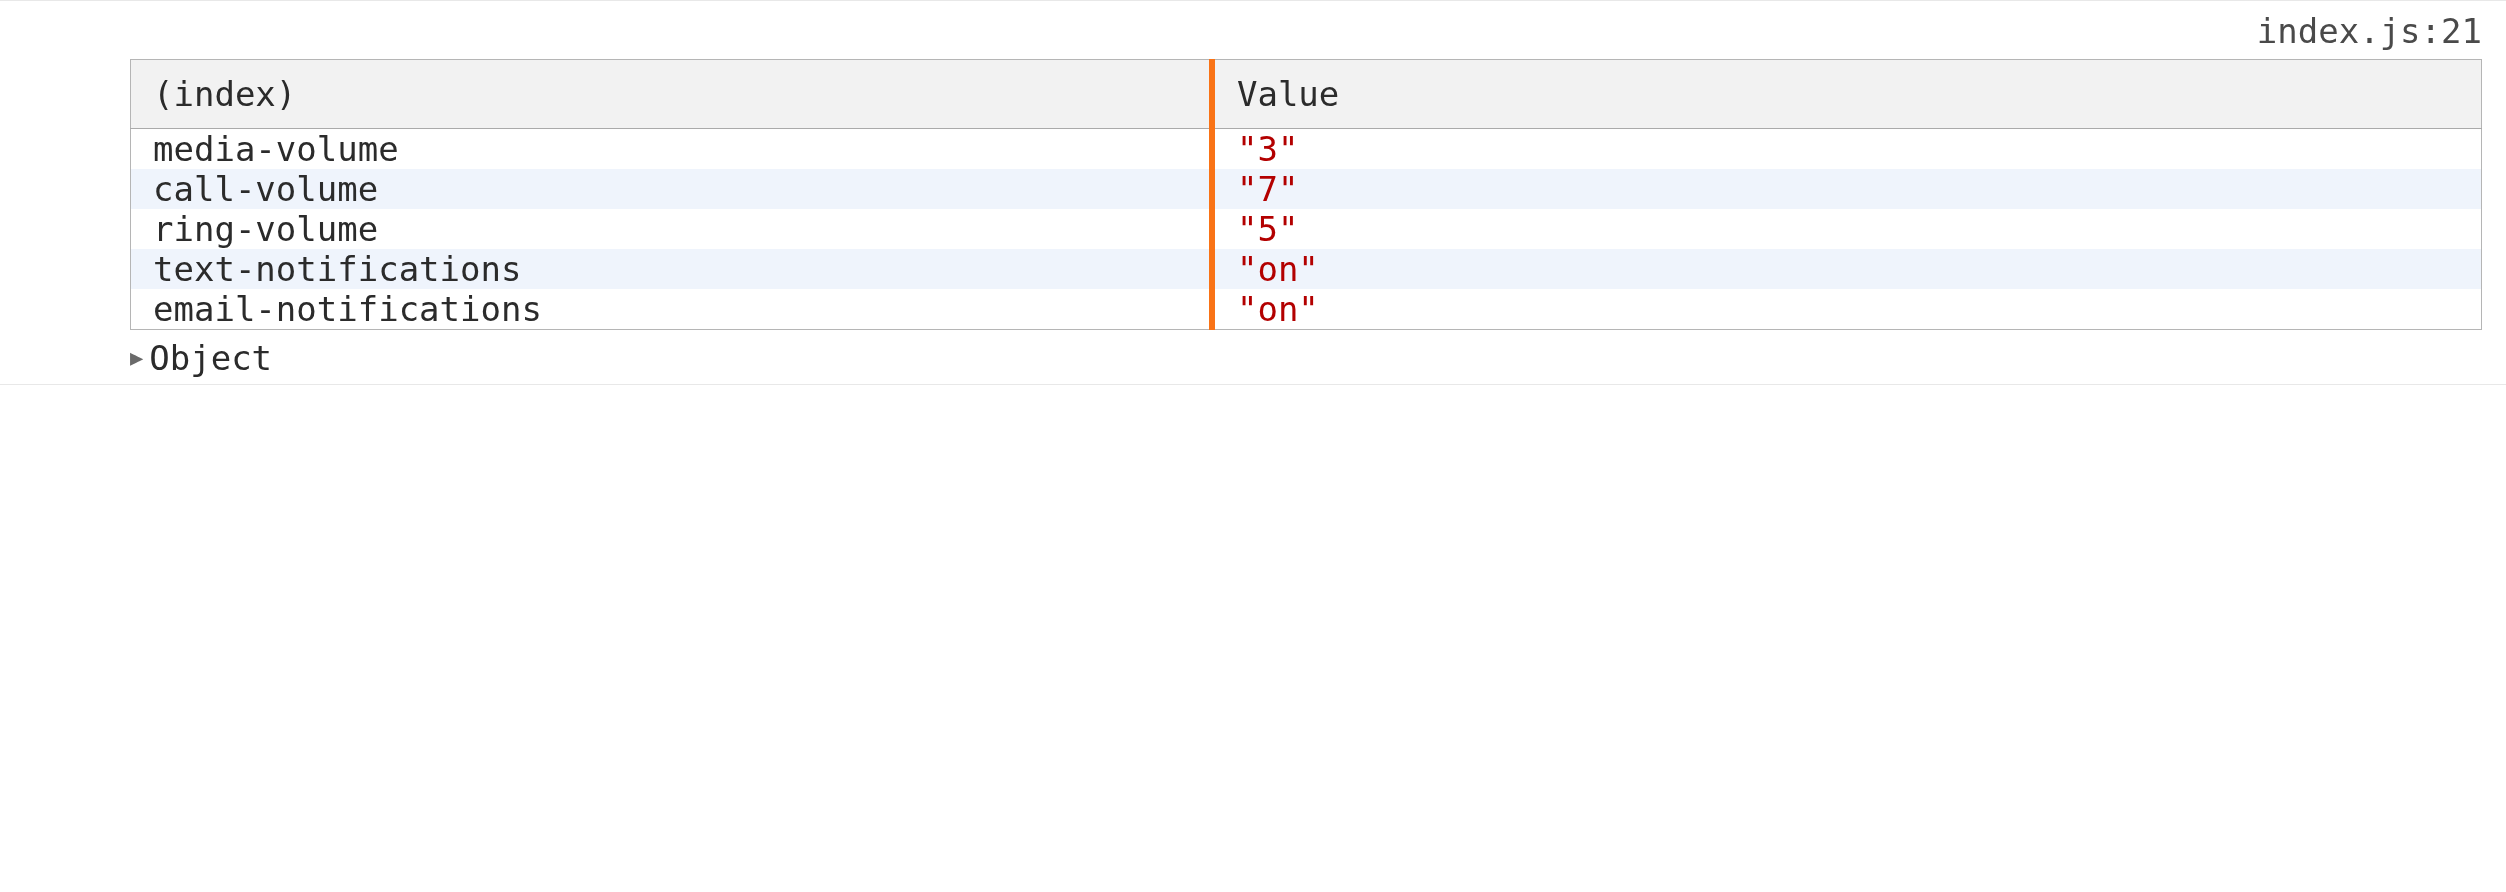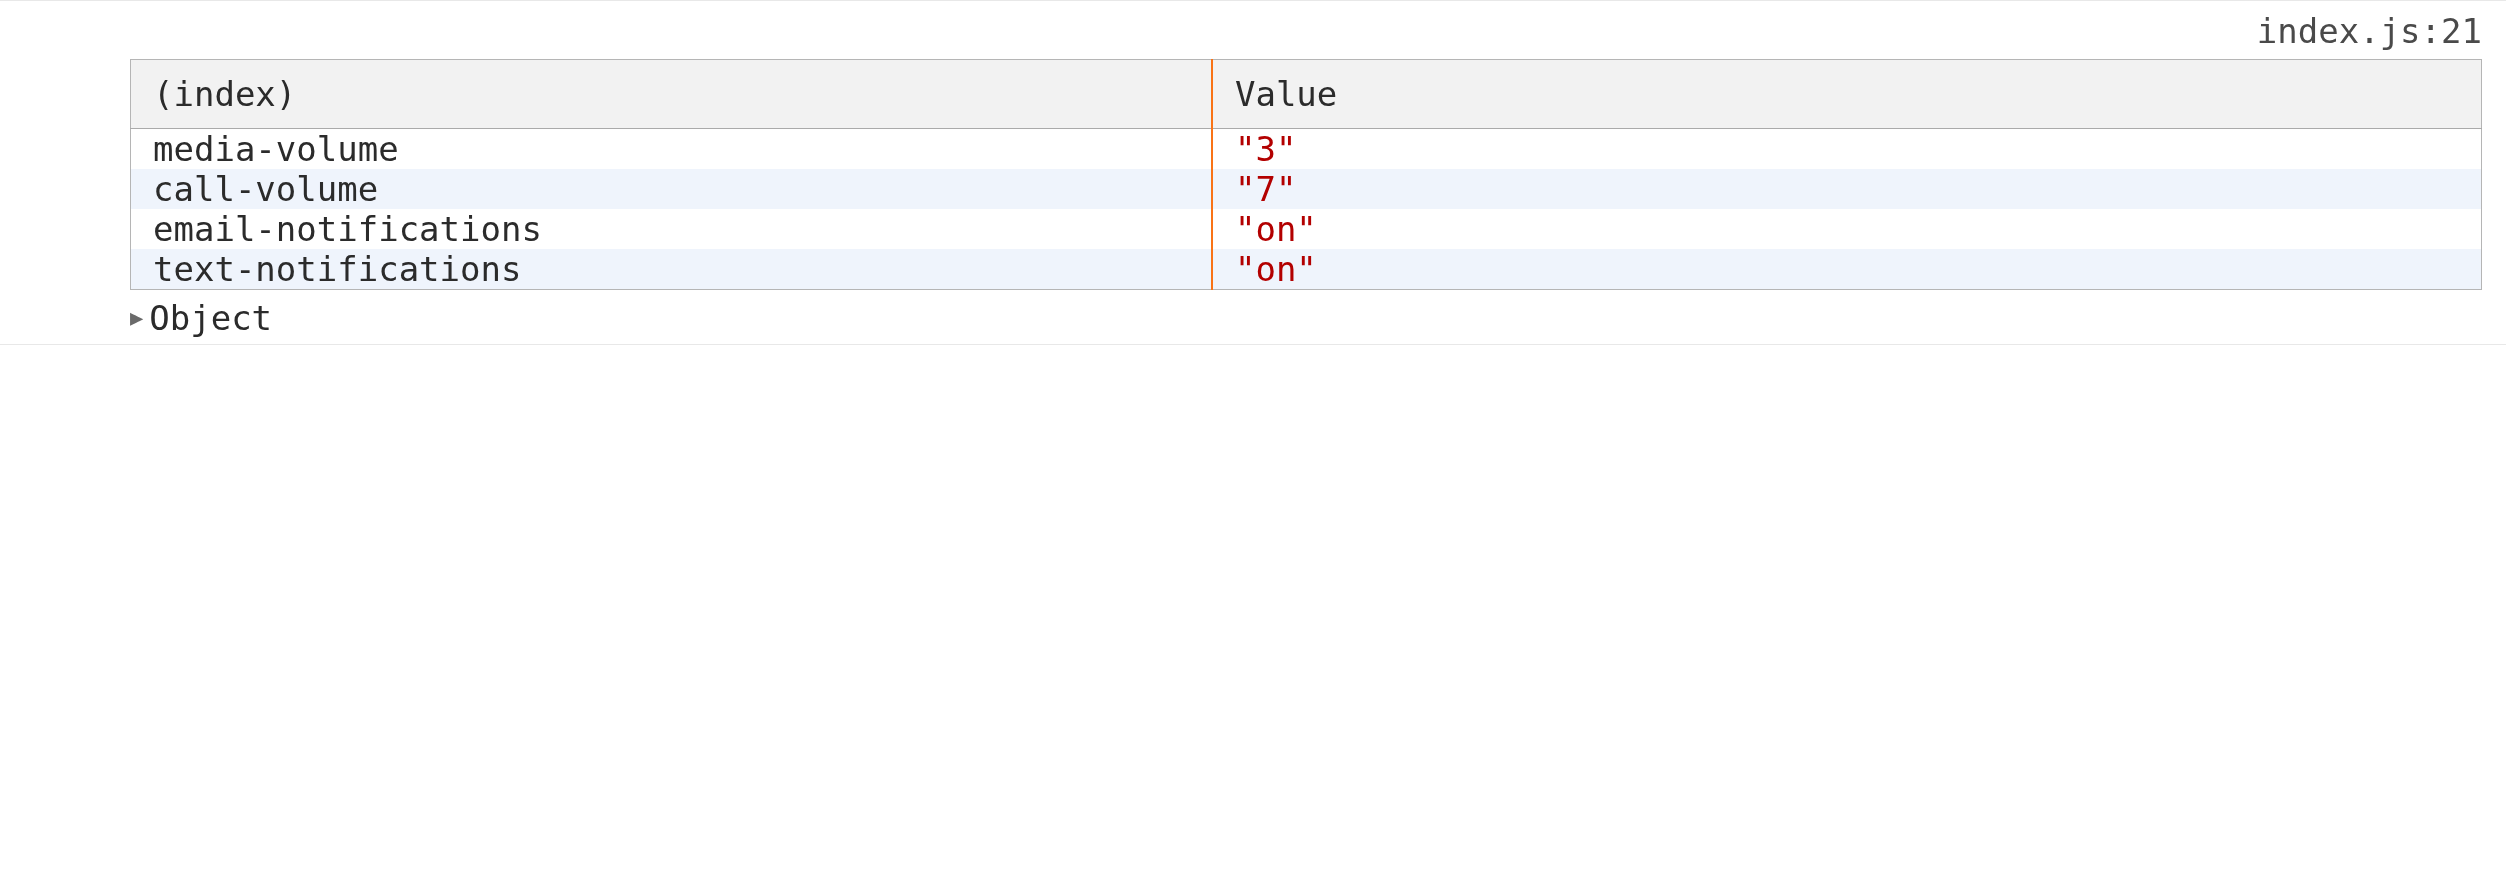--- a/index.html
+++ b/index.html
@@ -40,21 +40,21 @@
     thead th {
       font-weight: normal;
       text-align: left;
       background: #f2f2f2;
       border-bottom: 1px solid #aaaaaa;
       padding: 14px 22px;
       color: #2b2b2b;
     }
     thead th + th,
     tbody td + td {
-      border-left: 2px solid #f97316;
+      border-left: 6px solid #f97316;
     }
     tbody td {
       padding: 0 22px;
       color: #2b2b2b;
       vertical-align: middle;
     }
     tbody tr:nth-child(even) td {
       background: #eff4fc;
     }
     tbody tr:nth-child(odd) td {
@@ -101,25 +101,29 @@
       <tbody>
         <tr>
           <td>media-volume</td>
           <td><span class="val-string">"3"</span></td>
         </tr>
         <tr>
           <td>call-volume</td>
           <td><span class="val-string">"7"</span></td>
         </tr>
         <tr>
-          <td>email-notifications</td>
+          <td>ring-volume</td>
+          <td><span class="val-string">"5"</span></td>
+        </tr>
+        <tr>
+          <td>text-notifications</td>
           <td><span class="val-string">"on"</span></td>
         </tr>
         <tr>
-          <td>text-notifications</td>
+          <td>email-notifications</td>
           <td><span class="val-string">"on"</span></td>
         </tr>
       </tbody>
     </table>
   </div>
 
   <div class="object-disclosure">
     <span class="disclosure-triangle">▶</span>
     <span>Object</span>
   </div>

